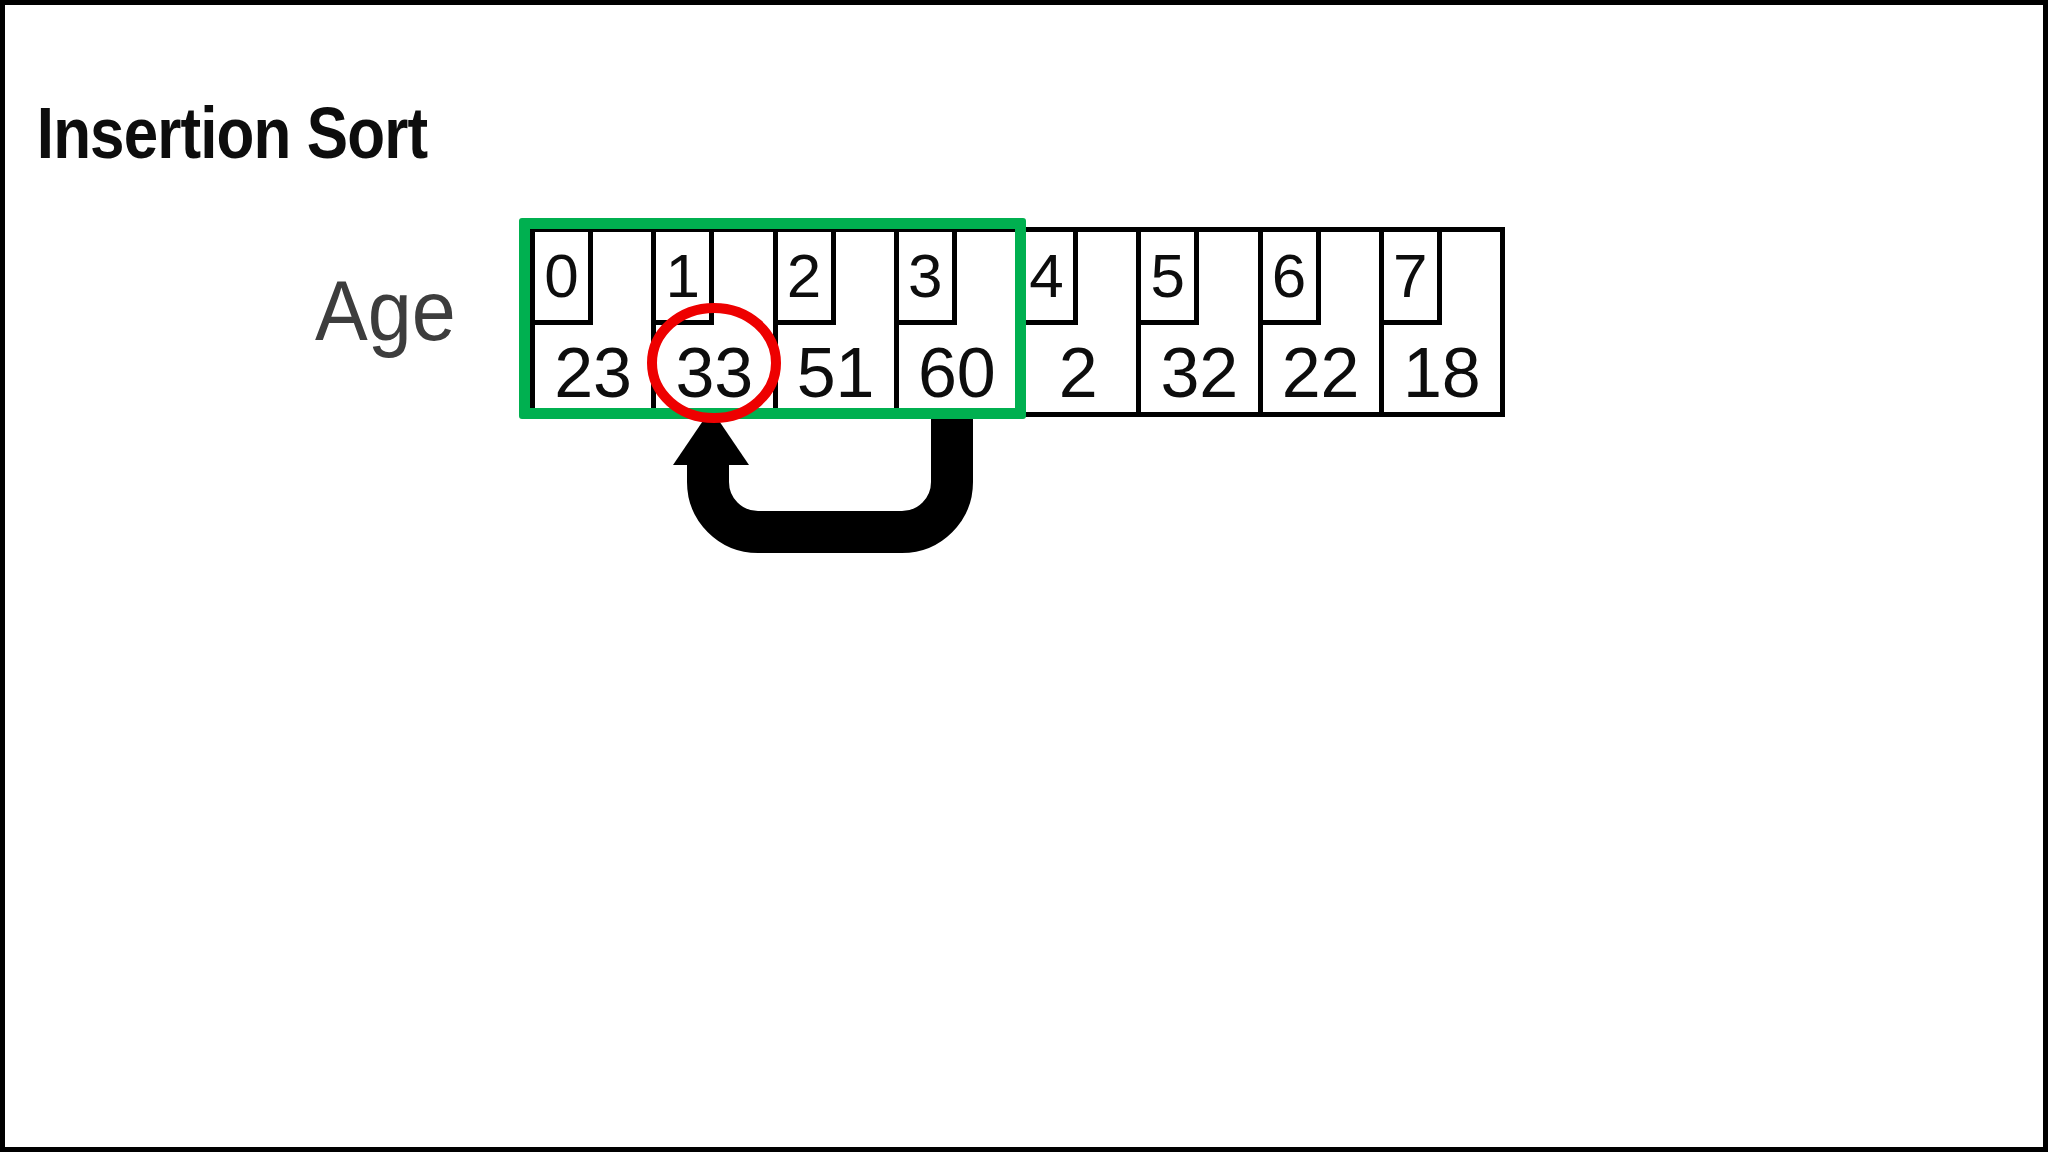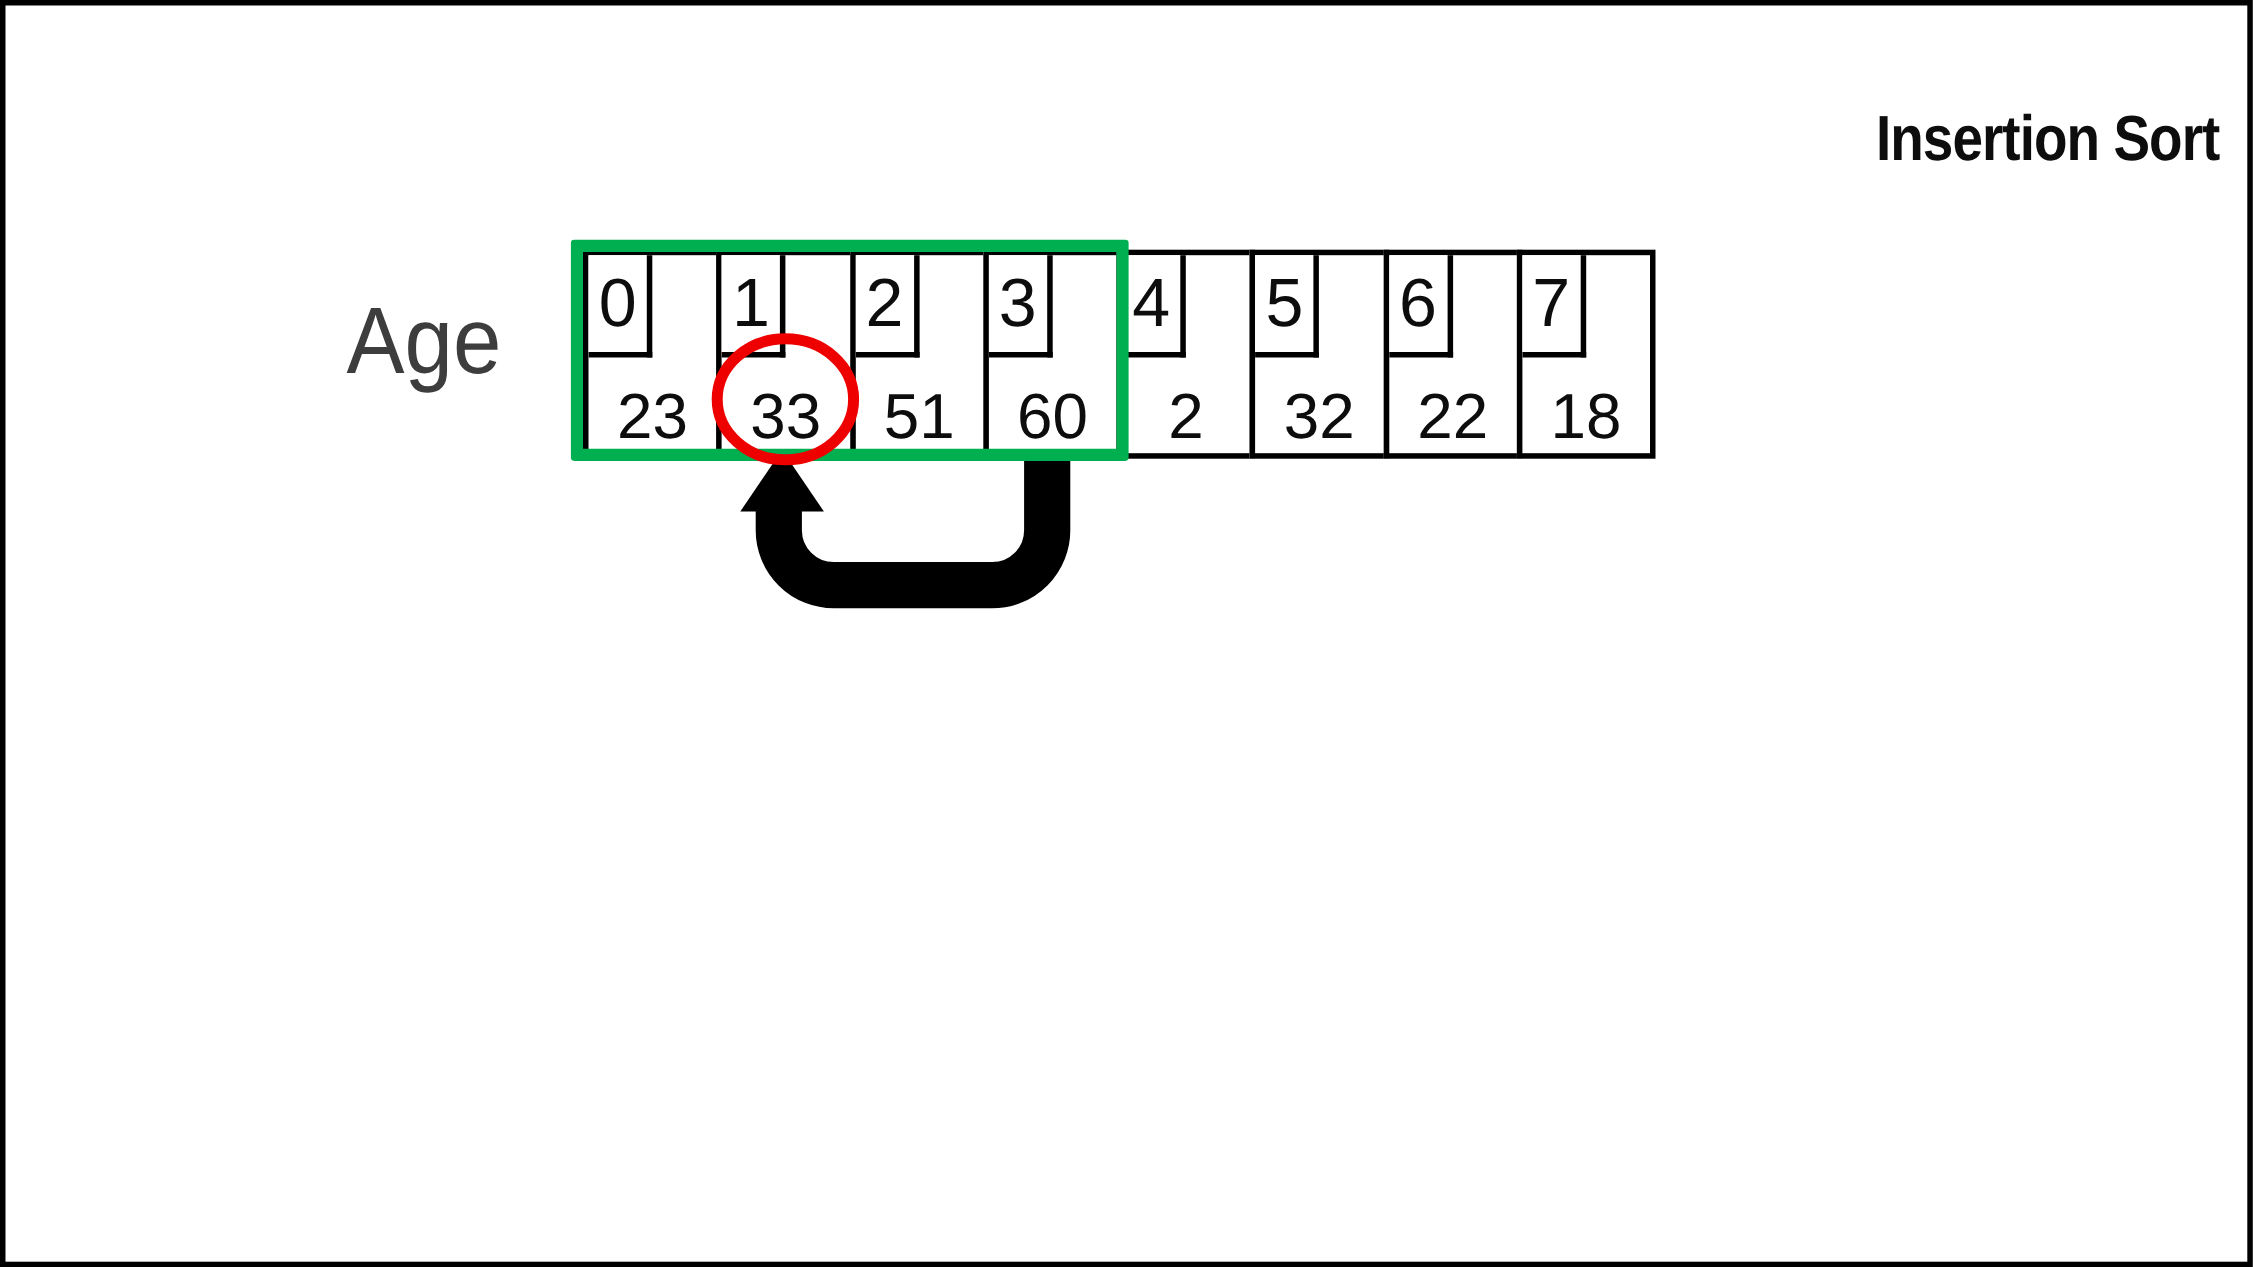--- a/index.html
+++ b/index.html
@@ -18,22 +18,22 @@
     height: 1152px;
     box-sizing: border-box;
     border: 5px solid #000;
     background: #fff;
   }
   .title {
     position: absolute;
     top: 92px;
     left: 0;
     right: 0;
-    text-align: right;
-    font-size: 58px;
+    text-align: left;
+    font-size: 72px;
     font-weight: 700;
     color: #0d0d0d;
     line-height: 1;
   }
   .title-inner {
     display: inline-block;
     transform: scaleX(0.86);
     transform-origin: center;
     letter-spacing: -1px;
   }
@@ -83,21 +83,21 @@
     font-size: 62px;
     line-height: 1;
     color: #0d0d0d;
   }
   .cell-value {
     position: absolute;
     bottom: 4px;
     left: 0;
     right: 0;
     text-align: center;
-    font-size: 58px;
+    font-size: 70px;
     line-height: 1;
     color: #0d0d0d;
   }
   
   .overlay-svg {
     position: absolute;
     inset: 0;
     width: 2048px;
     height: 1152px;
     pointer-events: none;

